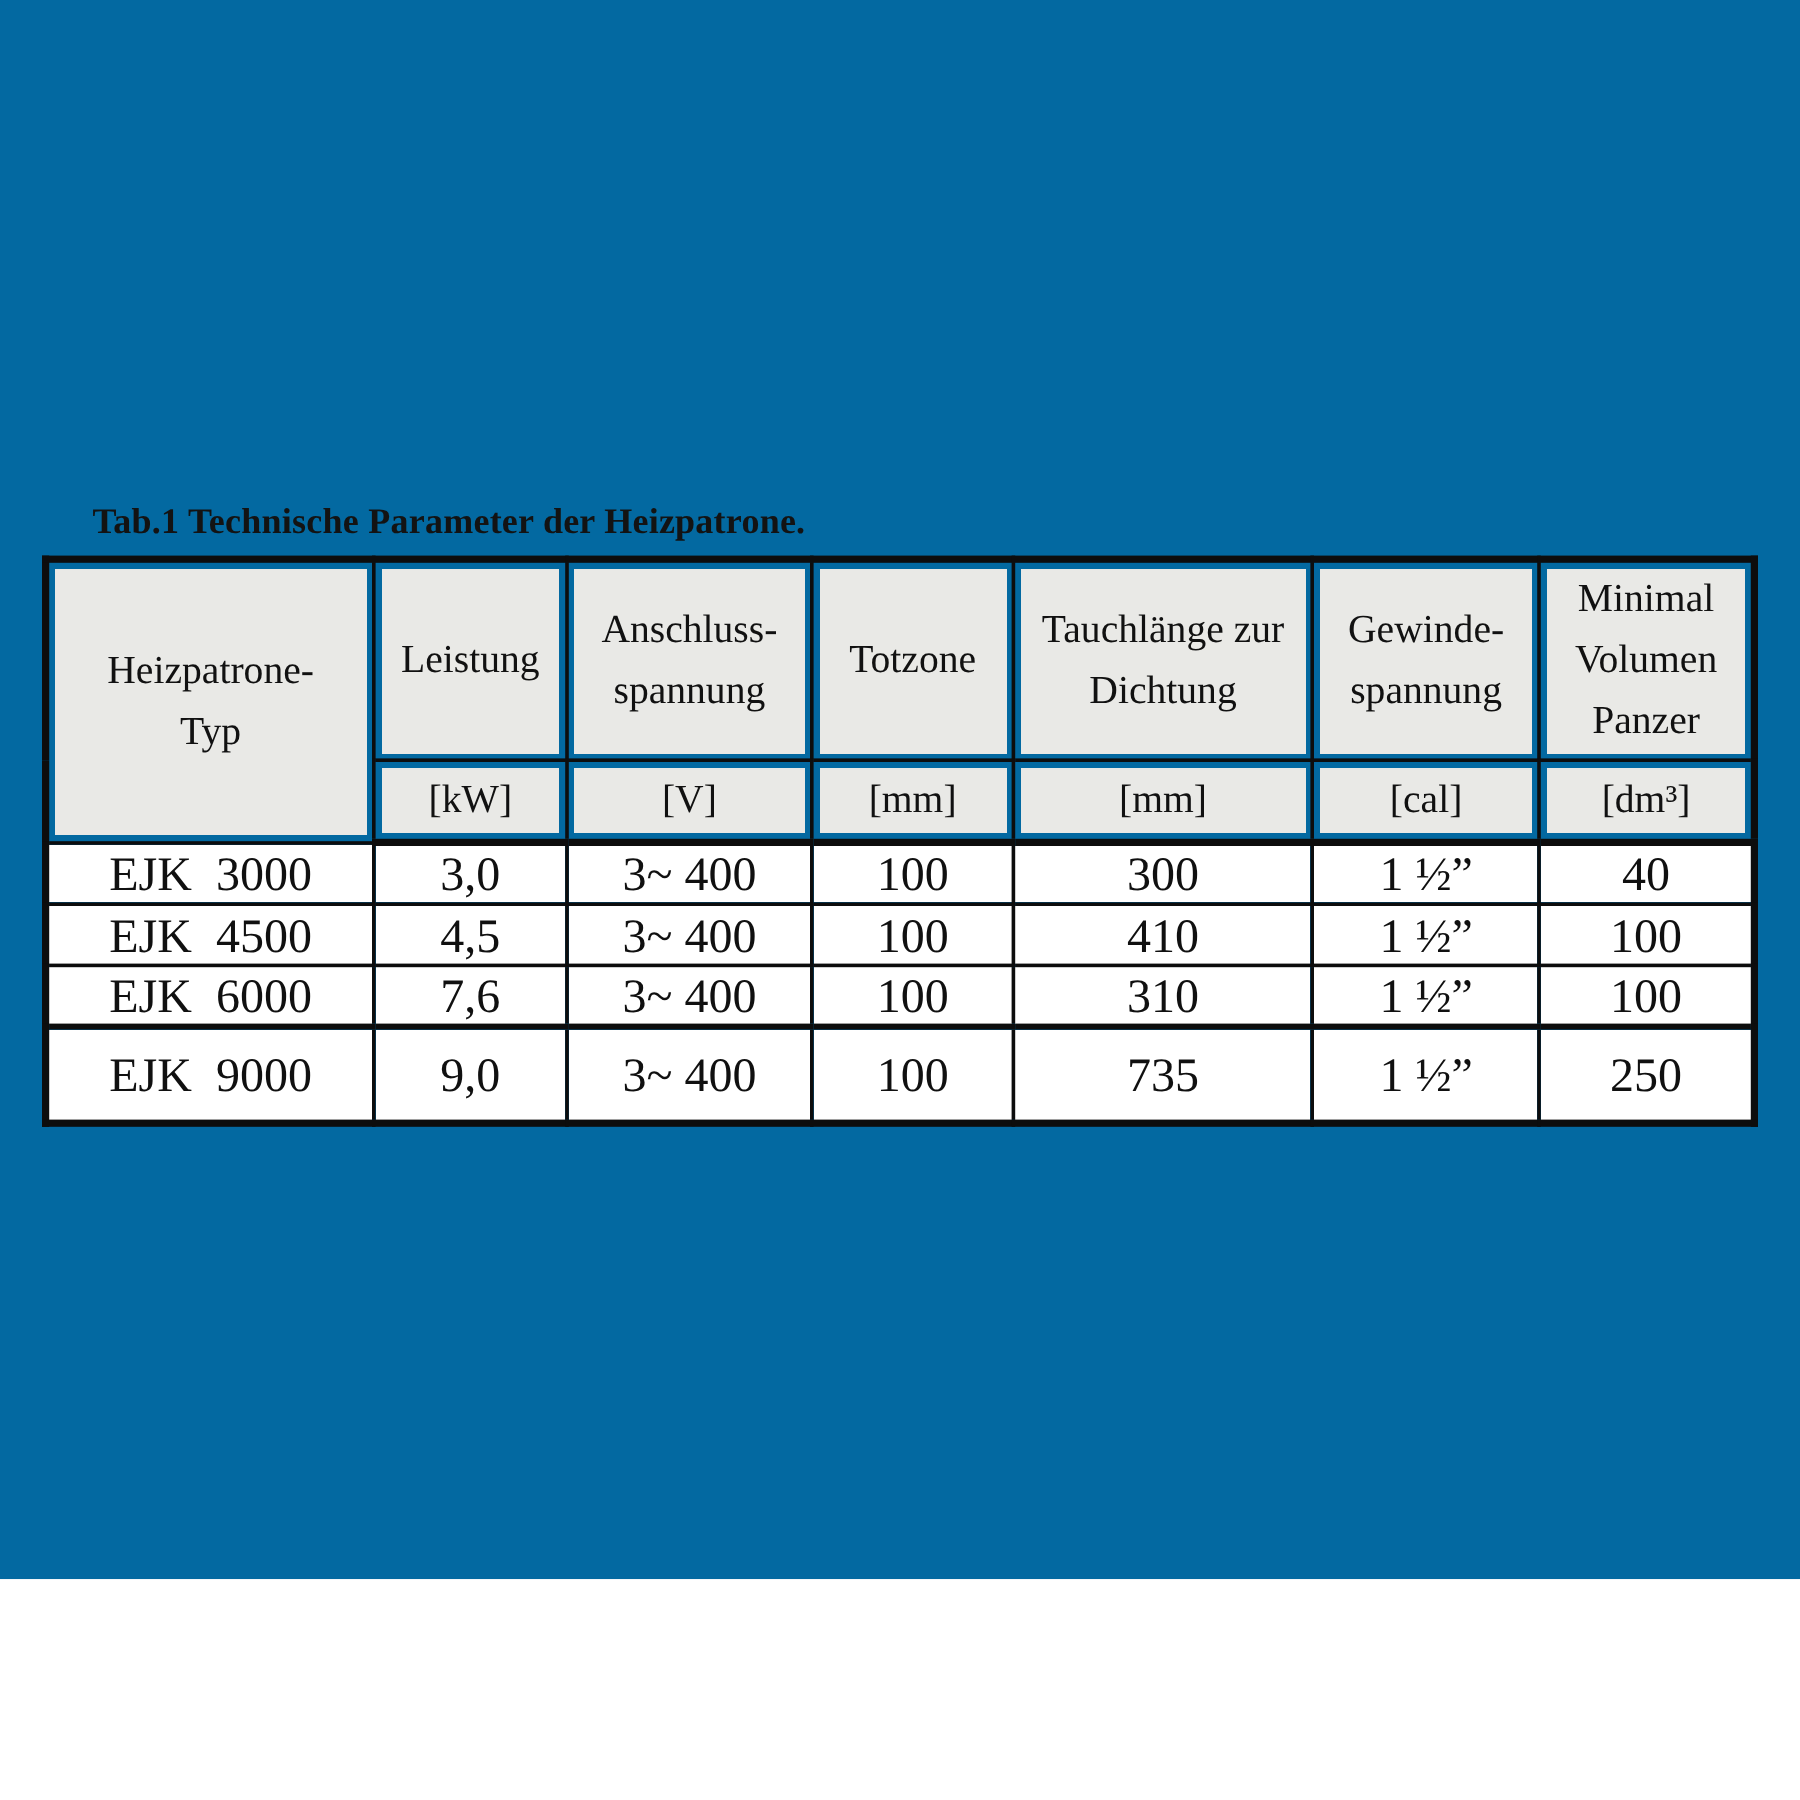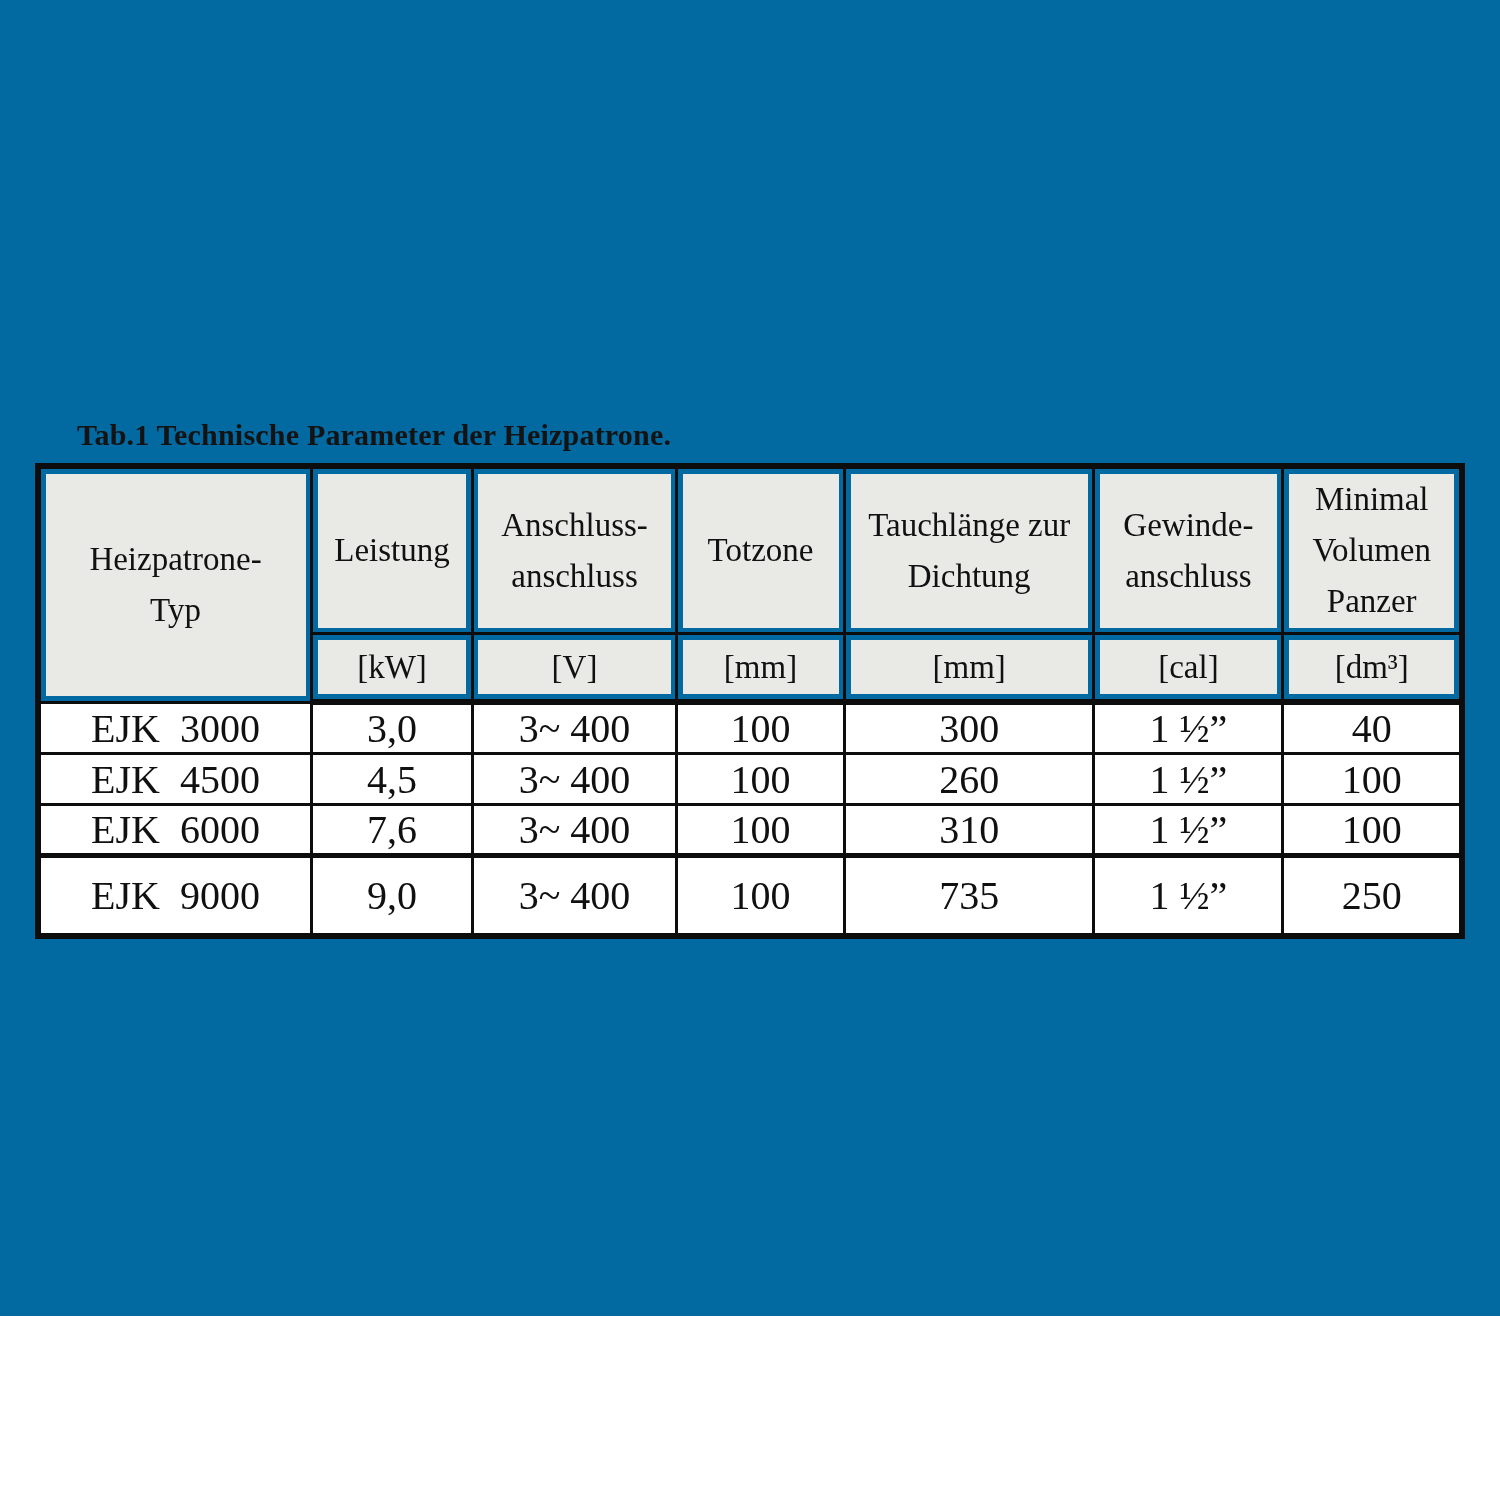--- a/index.html
+++ b/index.html
@@ -86,26 +86,26 @@
       <col style="width:248px">
       <col style="width:188px">
       <col style="width:178px">
     </colgroup>
     <thead>
       <tr class="row-names">
         <th class="typ-head" rowspan="2">Heizpatrone-
 Typ</th>
         <th>Leistung</th>
         <th>Anschluss-
-anschluss</th>
+spannung</th>
         <th>Totzone</th>
         <th>Tauchlänge zur
 Dichtung</th>
         <th>Gewinde-
-anschluss</th>
+spannung</th>
         <th>Minimal
 Volumen
 Panzer</th>
       </tr>
       <tr class="row-units">
         <th>[kW]</th>
         <th>[V]</th>
         <th>[mm]</th>
         <th>[mm]</th>
         <th>[cal]</th>
@@ -120,21 +120,21 @@
         <td>100</td>
         <td>300</td>
         <td>1 ½”</td>
         <td>40</td>
       </tr>
       <tr>
         <td class="cell-typ">EJK  4500</td>
         <td>4,5</td>
         <td>3~ 400</td>
         <td>100</td>
-        <td>260</td>
+        <td>410</td>
         <td>1 ½”</td>
         <td>100</td>
       </tr>
       <tr>
         <td class="cell-typ">EJK  6000</td>
         <td>7,6</td>
         <td>3~ 400</td>
         <td>100</td>
         <td>310</td>
         <td>1 ½”</td>

